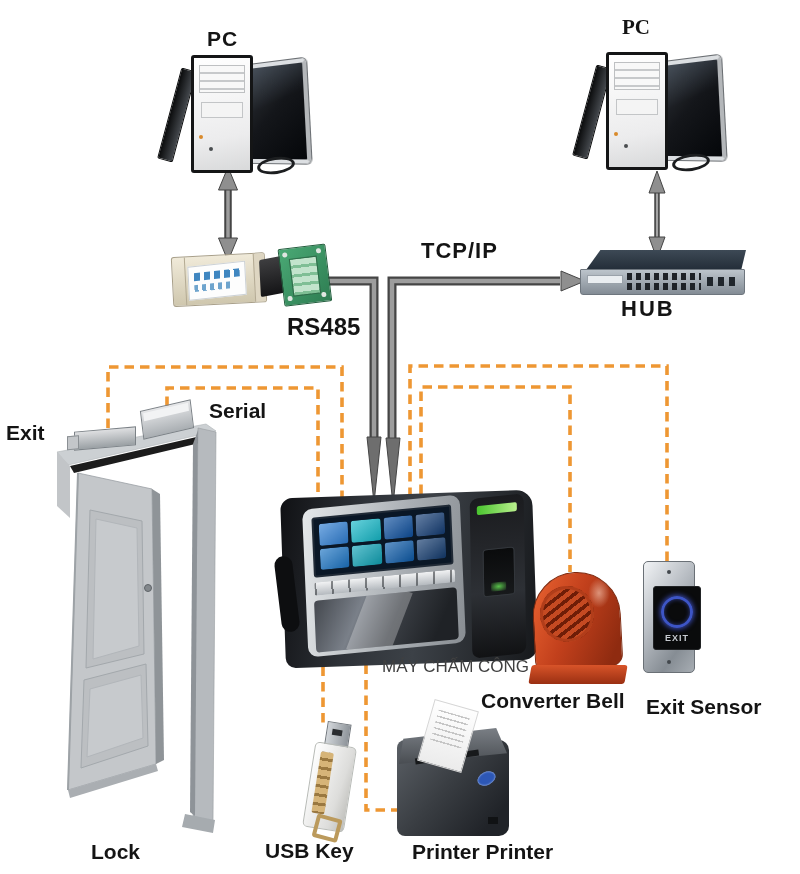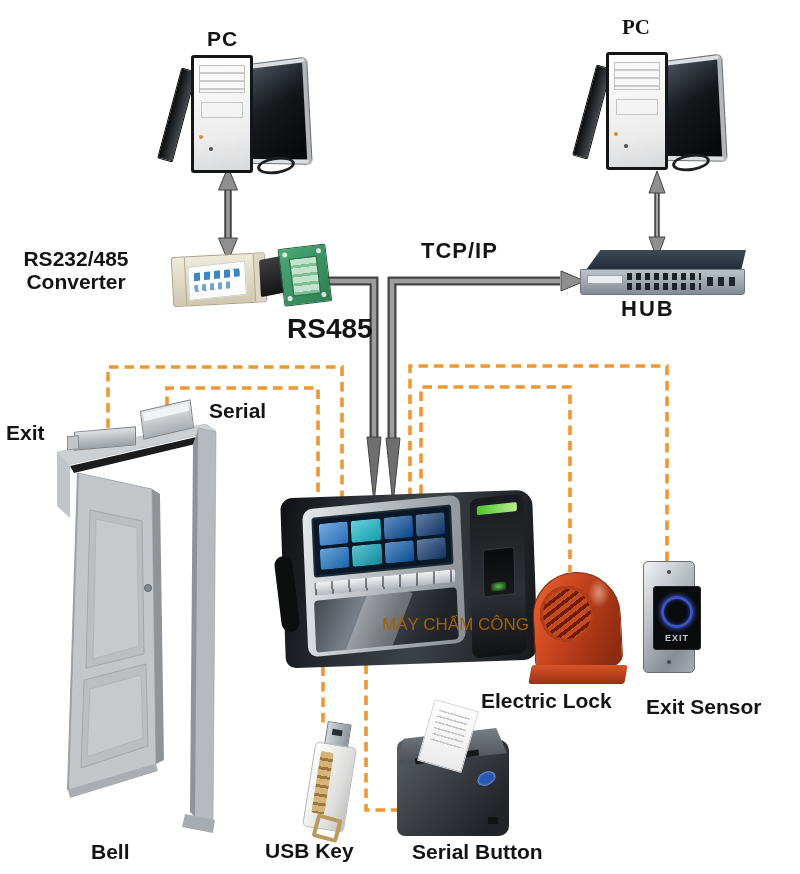--- a/index.html
+++ b/index.html
@@ -224,34 +224,32 @@
   <div class="lbl" style="left:622px;top:15px;font-family:'Liberation Serif',serif">PC</div>
   <div class="pc" style="left:580px;top:52px">
     <div class="pc-monitor"></div>
     <div class="pc-stand"></div>
     <div class="pc-side"></div>
     <div class="pc-tower"></div>
     <div class="pc-dot"></div>
     <div class="pc-dot2"></div>
   </div>
 
-  <div class="lbl" style="left:0;top:247px;width:152px;text-align:center;line-height:23px;white-space:pre-line">RS232/485
-Converter</div>
   <div class="converter">
     <div class="cv-body">
       <div class="cv-sticker"></div>
     </div>
     <div class="cv-db9"></div>
     <div class="cv-pcb">
       <div class="cv-term"></div>
     </div>
   </div>
 
   <div class="lbl" style="left:421px;top:238px;font-size:22px;letter-spacing:1px">TCP/IP</div>
-  <div class="lbl" style="left:287px;top:313px;font-size:28px">RS485</div>
+  <div class="lbl" style="left:287px;top:313px;font-size:24px">RS485</div>
 
   <div class="hub">
     <div class="hub-top"></div>
     <div class="hub-front">
       <div class="hub-strip"></div>
       <div class="hub-ports"></div>
       <div class="hub-uplink"></div>
     </div>
   </div>
   <div class="lbl" style="left:621px;top:296px;font-size:22px;letter-spacing:2px">HUB</div>
@@ -273,21 +271,21 @@
       <polygon points="104,71 112,76 116,342 108,346" fill="#8f9498"></polygon>
       <polygon points="20,372 108,346 110,353 22,380" fill="#aaaeb2"></polygon>
       <line x1="30" y1="55" x2="20" y2="372" stroke="#9da2a6" stroke-width="2"></line>
       <polygon points="42,92 94,103 96,236 38,250" fill="#bcbfc2" stroke="#a3a8ac"></polygon>
       <polygon points="48,101 89,110 91,228 45,241" fill="#c7cacd" stroke="#b2b6ba"></polygon>
       <polygon points="36,262 98,246 100,328 33,350" fill="#bcbfc2" stroke="#a3a8ac"></polygon>
       <polygon points="42,271 93,257 95,320 39,339" fill="#c7cacd" stroke="#b2b6ba"></polygon>
       <circle cx="100" cy="170" r="3.5" fill="#83888c" stroke="#5f6468"></circle>
     </svg>
   </div>
-  <div class="lbl" style="left:91px;top:840px">Bell</div>
+  <div class="lbl" style="left:91px;top:840px">Lock</div>
 
   <div class="machine">
     <div class="m-body"></div>
     <div class="m-knob"></div>
     <div class="m-bezel">
       <div class="m-screen">
         <div class="m-icon"></div>
           <div class="m-icon"></div>
           <div class="m-icon"></div>
           <div class="m-icon"></div>
@@ -297,29 +295,29 @@
           <div class="m-icon"></div>
       </div>
       <div class="m-keys"></div>
       <div class="m-glass"></div>
     </div>
     <div class="m-right">
       <div class="m-led"></div>
       <div class="m-fp"></div>
     </div>
   </div>
-  <div class="lbl" style="left:382px;top:615px;font-size:17px;font-weight:normal;color:#a16207">MÁY CHẤM CÔNG</div>
+  <div class="lbl" style="left:382px;top:657px;font-size:17px;font-weight:normal;color:#404040">MÁY CHẤM CÔNG</div>
 
   <div class="bell">
     <div class="bell-dome"></div>
     <div class="bell-grille"></div>
     <div class="bell-sheen"></div>
     <div class="bell-base"></div>
   </div>
-  <div class="lbl" style="left:481px;top:689px">Electric Lock</div>
+  <div class="lbl" style="left:481px;top:689px">Converter Bell</div>
 
   <div class="exitbtn">
     <div class="exit-screw" style="top:8px"></div>
     <div class="exit-black">
       <div class="exit-ring"></div>
       <div class="exit-text">EXIT</div>
     </div>
     <div class="exit-screw" style="bottom:8px"></div>
   </div>
   <div class="lbl" style="left:646px;top:695px">Exit Sensor</div>
@@ -336,15 +334,15 @@
   <div class="lbl" style="left:265px;top:839px">USB Key</div>
 
   <div class="printer">
     <div class="pr-body"></div>
     <div class="pr-top"></div>
     <div class="pr-slot"></div>
     <div class="pr-paper"></div>
     <div class="pr-badge"></div>
     <div class="pr-btn"></div>
   </div>
-  <div class="lbl" style="left:412px;top:840px">Serial Button</div>
+  <div class="lbl" style="left:412px;top:840px">Printer Printer</div>
 
 </div>
 
 </body></html>

